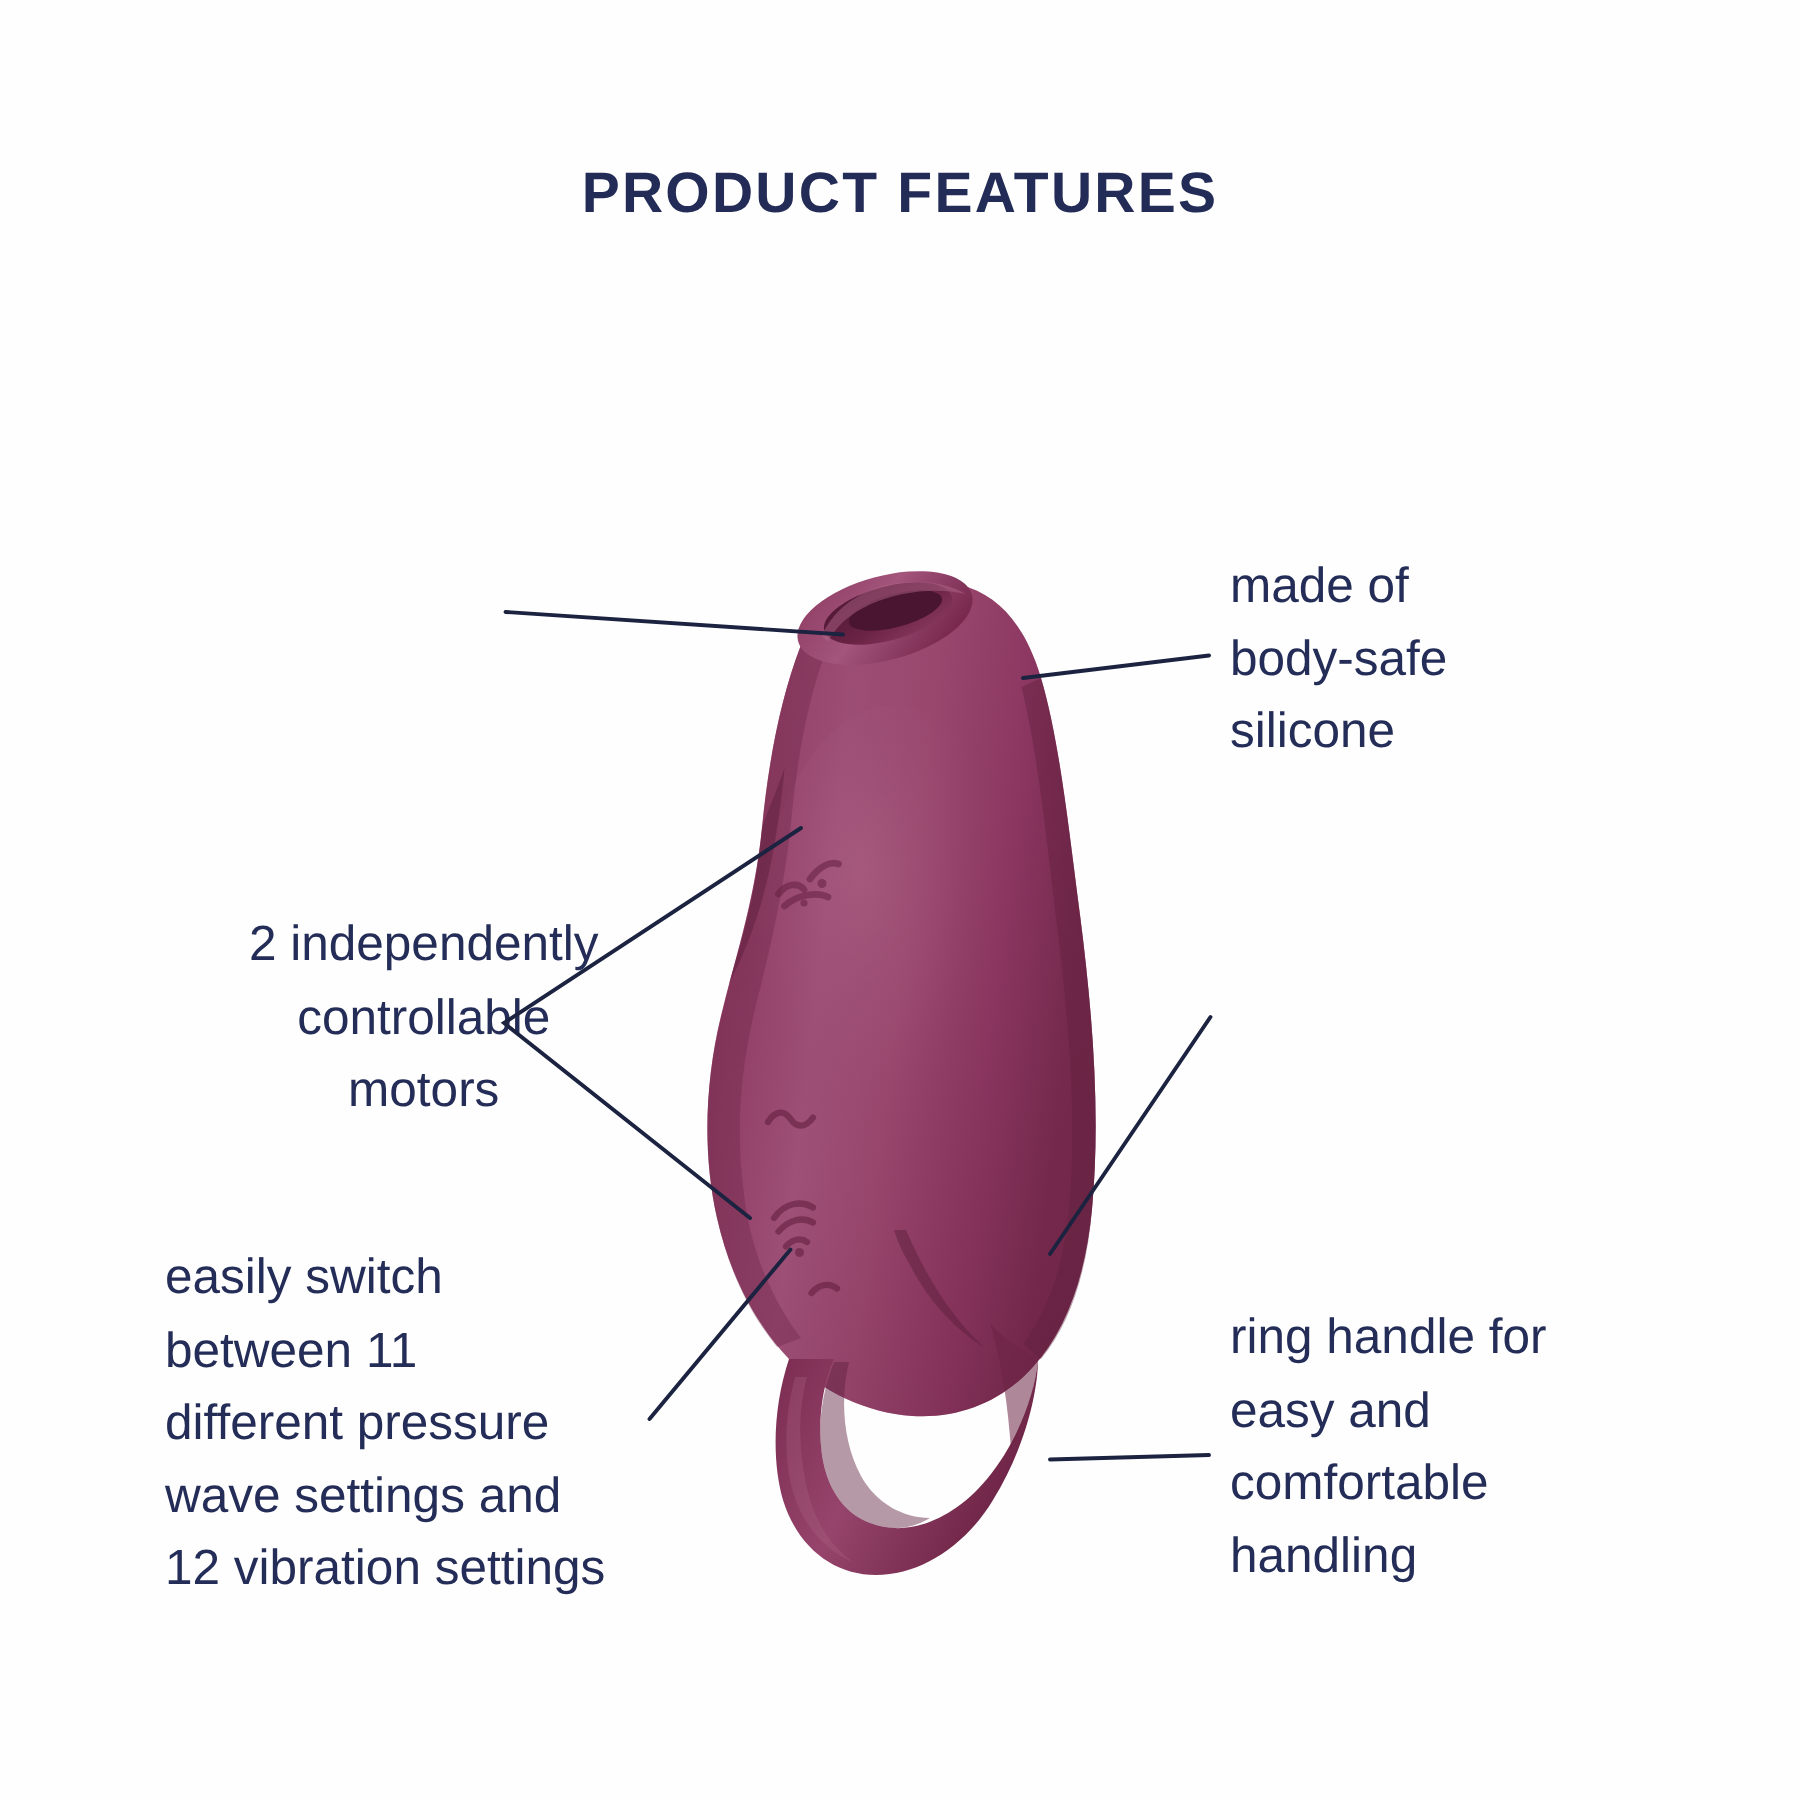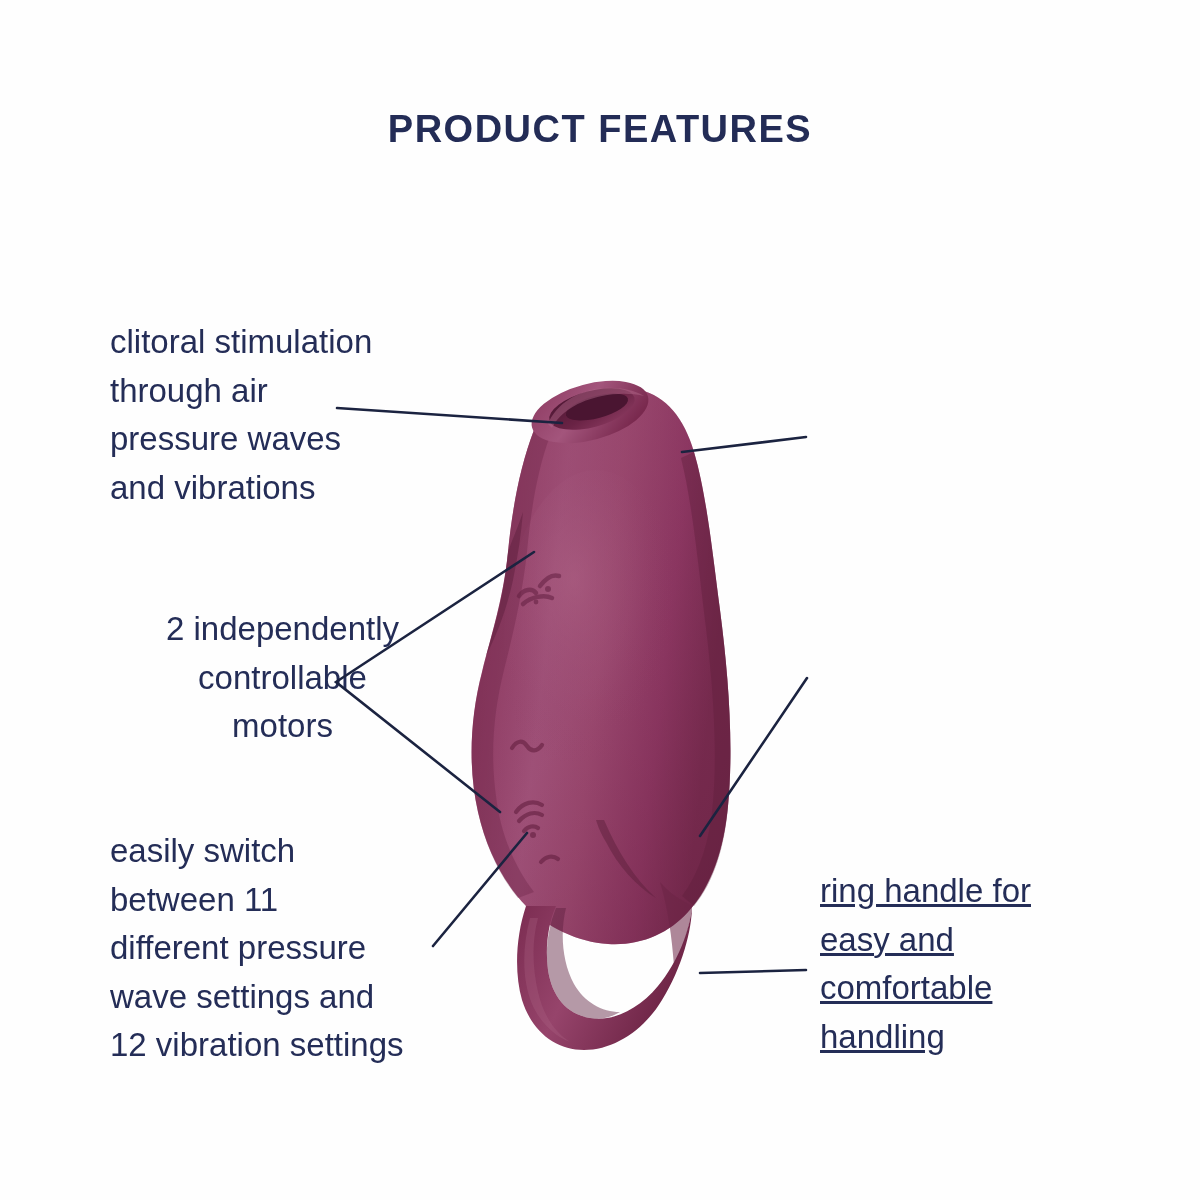--- a/index.html
+++ b/index.html
@@ -40,21 +40,21 @@
     white-space: pre-line;
   }
   .callout.left  { text-align: left; }
   .callout.right { text-align: left; }
 
   #cal-air        { left: 110px; top: 318px;  width: 360px; }
   #cal-motors     { left: 110px; top: 605px;  width: 345px; text-align: center; }
   #cal-settings   { left: 110px; top: 827px;  width: 380px; }
   #cal-silicone   { left: 820px; top: 366px;  width: 300px; }
   #cal-charging   { left: 820px; top: 605px;  width: 300px; }
-  #cal-ring       { left: 820px; top: 867px;  width: 320px; text-decoration: underline; }
+  #cal-ring       { left: 820px; top: 867px;  width: 320px; }
 
   #leader-lines, #product-svg {
     position: absolute;
     left: 0; top: 0;
     width: 1200px;
     height: 1200px;
   }
   #leader-lines { z-index: 5; }
   #product-svg  { z-index: 3; }
 </style>
@@ -216,31 +216,30 @@
     <g stroke="#1b2340" stroke-width="2.6" fill="none" stroke-linecap="round">
       <line x1="337" y1="408" x2="562" y2="423"></line>
       <polyline points="534,552 336,682 500,812"></polyline>
       <line x1="433" y1="946" x2="527" y2="833"></line>
       <line x1="806" y1="437" x2="682" y2="452"></line>
       <line x1="807" y1="678" x2="700" y2="836"></line>
       <line x1="806" y1="970" x2="700" y2="973"></line>
     </g>
   </svg>
 
-  <div class="callout left" id="cal-air">clitoral stimulation
-through air
-pressure waves
-and vibrations</div>
   <div class="callout left" id="cal-motors">2 independently
 controllable
 motors</div>
   <div class="callout left" id="cal-settings">easily switch
 between 11
 different pressure
 wave settings and
 12 vibration settings</div>
 
+  <div class="callout right" id="cal-silicone">made of
+body-safe
+silicone</div>
   <div class="callout right" id="cal-ring">ring handle for
 easy and
 comfortable
 handling</div>
 
 </div>
 
 </body></html>

